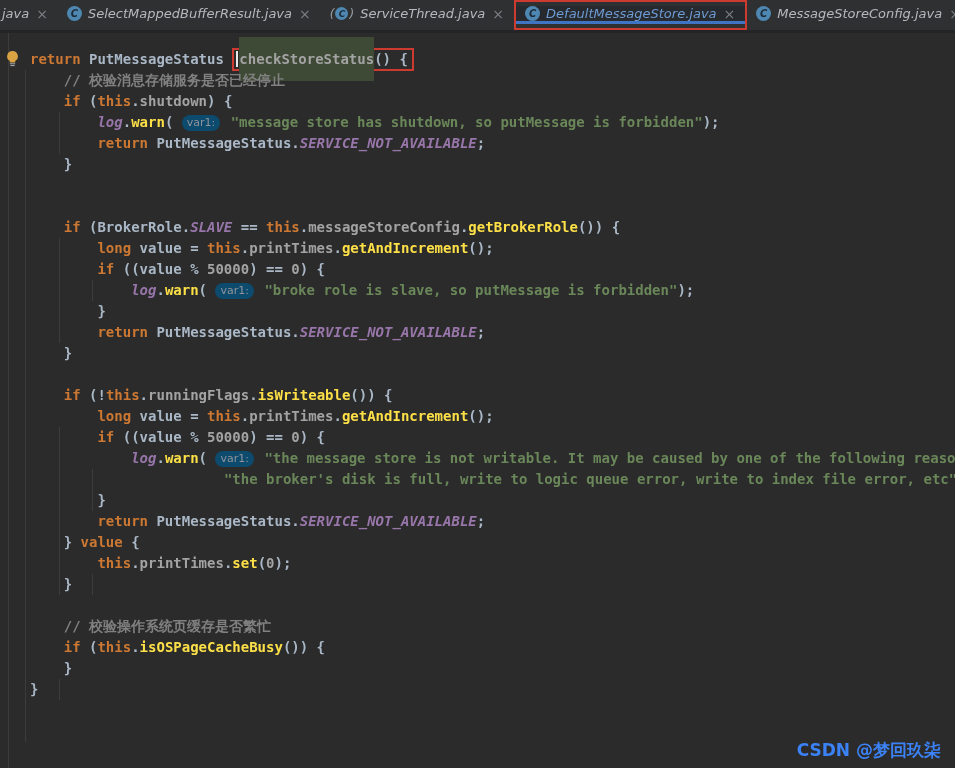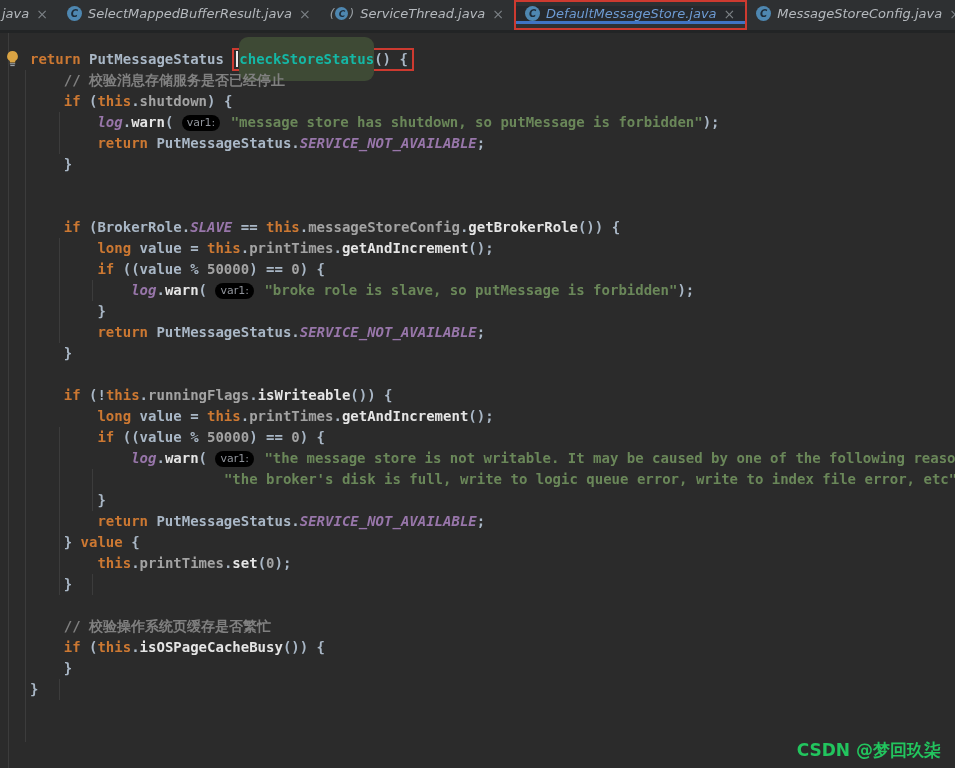--- a/index.html
+++ b/index.html
@@ -31,29 +31,29 @@
   .bulb { position:absolute; left:4px; top:17px; width:17px; height:17px; z-index:2; }
   #code { position:relative; z-index:1; }
   .code-line { height:21px; line-height:21px; white-space:pre; padding-left:30px; }
   .tok-kw  { color:#cc7832; }
   .tok-txt { color:#a9b7c6; }
   .tok-fld { color:#a3a3a3; }
   .tok-cst { color:#9876aa; font-style:italic; }
   .tok-str { color:#6a8759; }
   .tok-cmt { color:#808080; }
   .tok-num { color:#a3a3a3; }
-  .tok-mth { color:#e5e5e5; }
-  .tok-hl  { color:#14b8a6; background:#3e4a35; padding:14px 0;border-radius:9px; }
+  .tok-mth { color:#fde047; }
+  .tok-hl  { color:#a3a3a3; background:#3e4a35; padding:14px 0; }
   .tok-hint{ font-family:"DejaVu Sans",sans-serif; font-size:11px; font-weight:normal;
-             font-style:normal; color:#8f939a; background:#000000; border-radius:8px;
+             font-style:normal; color:#8f939a; background:#0c4a6e; border-radius:8px;
              padding:1px 5px 2px; margin-right:2px; vertical-align:1px; }
   .tok-caret{ display:inline-block; width:2px; height:16px; background:#eaeaea;
               vertical-align:text-bottom; margin-right:1px; }
   .redbox { border:2px solid #cd3a30; padding:1px 4px 2px 2px; }
-  .watermark { position:absolute; right:14px; bottom:6px; font-size:17px; color:#22c55e;
+  .watermark { position:absolute; right:14px; bottom:6px; font-size:17px; color:#3b82f6;
                font-family:"DejaVu Sans",sans-serif; z-index:3; }
 </style>
 </head>
 <body>
 
 <div class="app">
   <div class="tabbar" id="tab-strip">
       <div class="tabwrap">
         <div class="tab first">
           <span class="tlabel">java</span>

